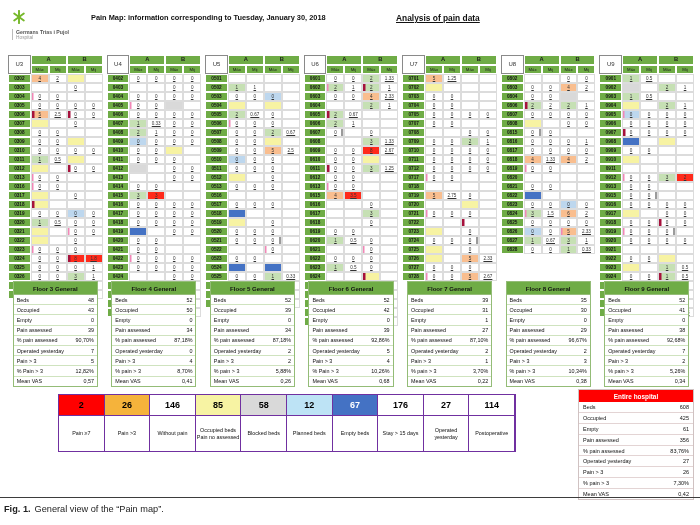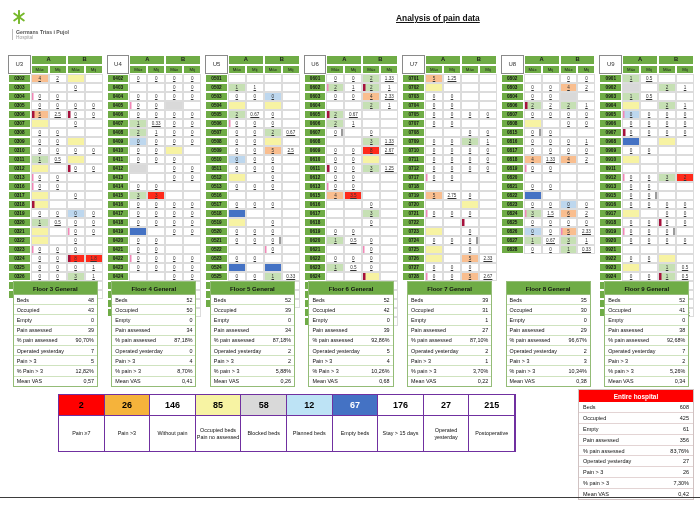--- a/index.html
+++ b/index.html
@@ -74,20 +74,21 @@
           <line x1="2.5" y1="4" x2="13.5" y2="12"></line>
           <line x1="13.5" y1="4" x2="2.5" y2="12"></line>
         </g>
       </svg>
     </span>
     <div class="txt1">Germans Trias i Pujol</div>
     <div class="txt2">Hospital</div>
   </div>
 
   <div class="hdr-center">
+    <div>Pain Map: information corresponding to Tuesday, January 30, 2018</div>
   </div>
 
   <div class="analysis">Analysis of pain data</div>
 
 
   <div class="units" id="units">
       <div class="unit">
         <div class="uc ulabel">U3</div>
         <div class="uc ghead" style="grid-column: 2 / span 2;">A</div>
         <div class="uc ghead" style="grid-column: 4 / span 2;">B</div>
@@ -1325,21 +1326,21 @@
   <div class="legend" id="legend">
       <div class="lg-num" style="background: rgb(255, 0, 0); color: rgb(0, 0, 0);">2</div>
       <div class="lg-num" style="background: rgb(245, 179, 59); color: rgb(0, 0, 0);">26</div>
       <div class="lg-num" style="background: rgb(255, 255, 255); color: rgb(0, 0, 0);">146</div>
       <div class="lg-num" style="background: rgb(247, 243, 163); color: rgb(0, 0, 0);">85</div>
       <div class="lg-num" style="background: rgb(217, 217, 217); color: rgb(0, 0, 0);">58</div>
       <div class="lg-num" style="background: rgb(189, 227, 245); color: rgb(0, 0, 0);">12</div>
       <div class="lg-num" style="background: rgb(68, 114, 196); color: rgb(255, 255, 255);">67</div>
       <div class="lg-num" style="background: rgb(255, 255, 255); color: rgb(0, 0, 0);">176</div>
       <div class="lg-num" style="background: rgb(255, 255, 255); color: rgb(0, 0, 0);">27</div>
-      <div class="lg-num" style="background: rgb(255, 255, 255); color: rgb(0, 0, 0);">215</div>
+      <div class="lg-num" style="background: rgb(255, 255, 255); color: rgb(0, 0, 0);">114</div>
       <div class="lg-label">Pain  ≥7</div>
       <div class="lg-label">Pain &gt;3</div>
       <div class="lg-label">Without pain</div>
       <div class="lg-label">Occupied beds Pain no assessed</div>
       <div class="lg-label">Blocked beds</div>
       <div class="lg-label">Planned beds</div>
       <div class="lg-label">Empty beds</div>
       <div class="lg-label">Stay &gt; 15 days</div>
       <div class="lg-label">Operated yesterday</div>
       <div class="lg-label">Postoperative</div>
@@ -1381,14 +1382,17 @@
           <span>7,30%</span>
         </div>
         <div class="hrow">
           <span>Mean VAS</span>
           <span>0,42</span>
         </div>
       </div>
   </div>
 
   <div class="rule"></div>
+  <div class="caption">
+    <b>Fig. 1.</b><span>General view of the “Pain map”.</span>
+  </div>
 
 </div>
 
 </body></html>

